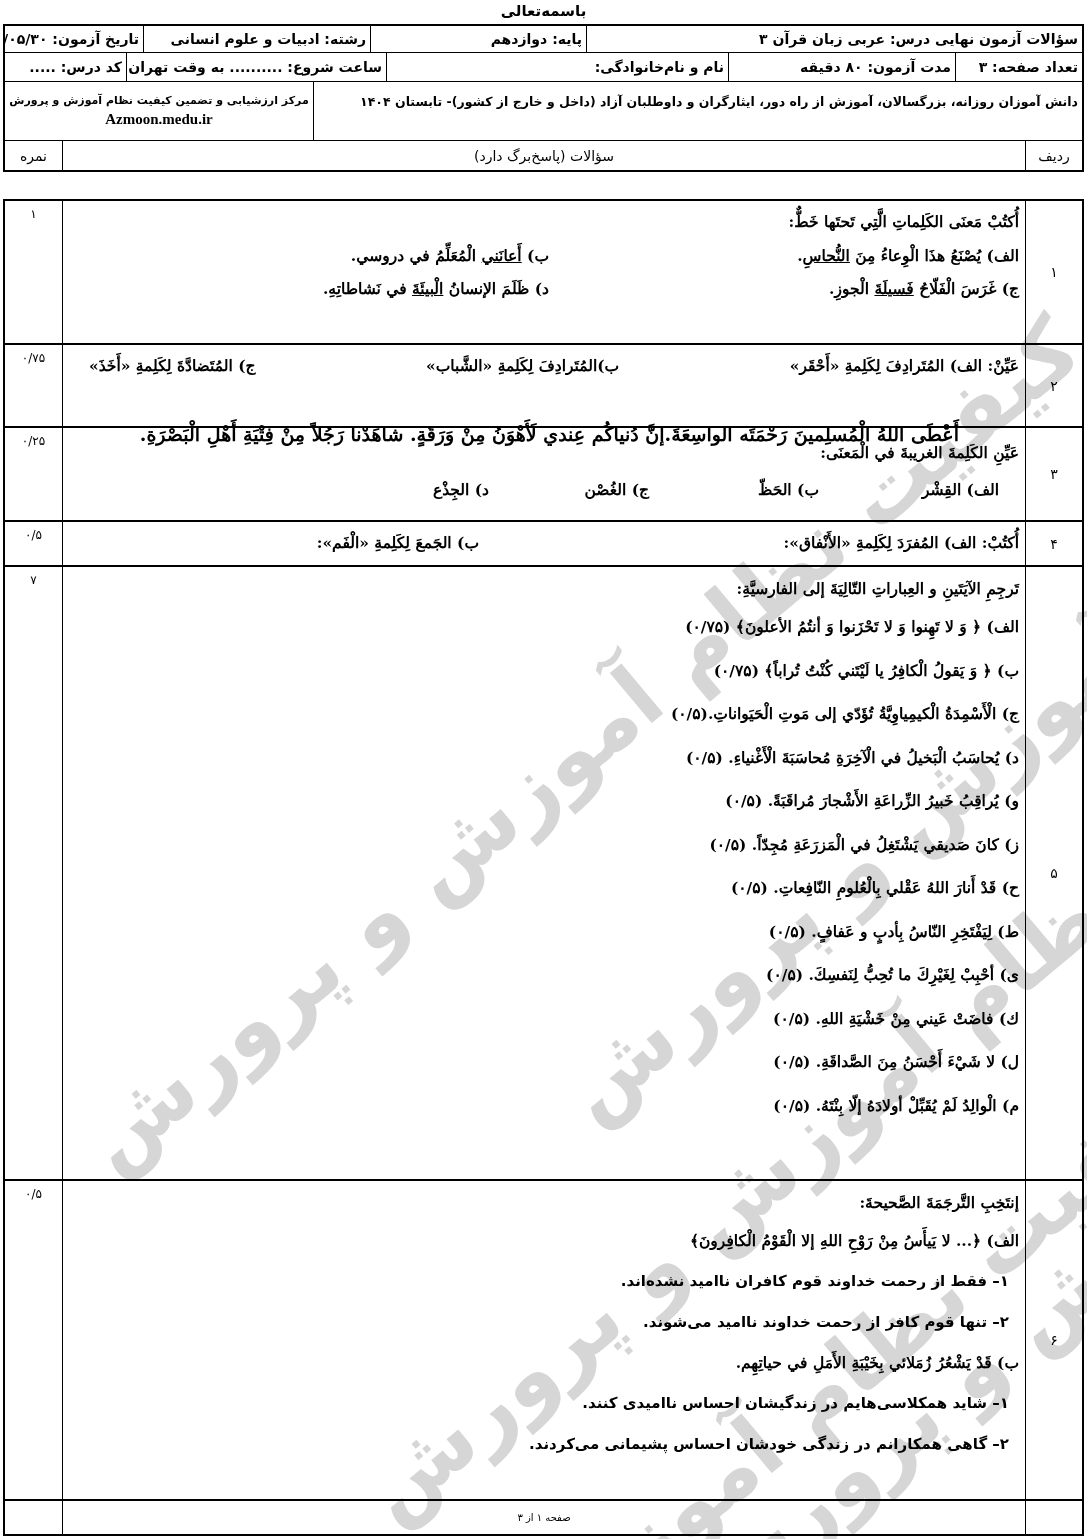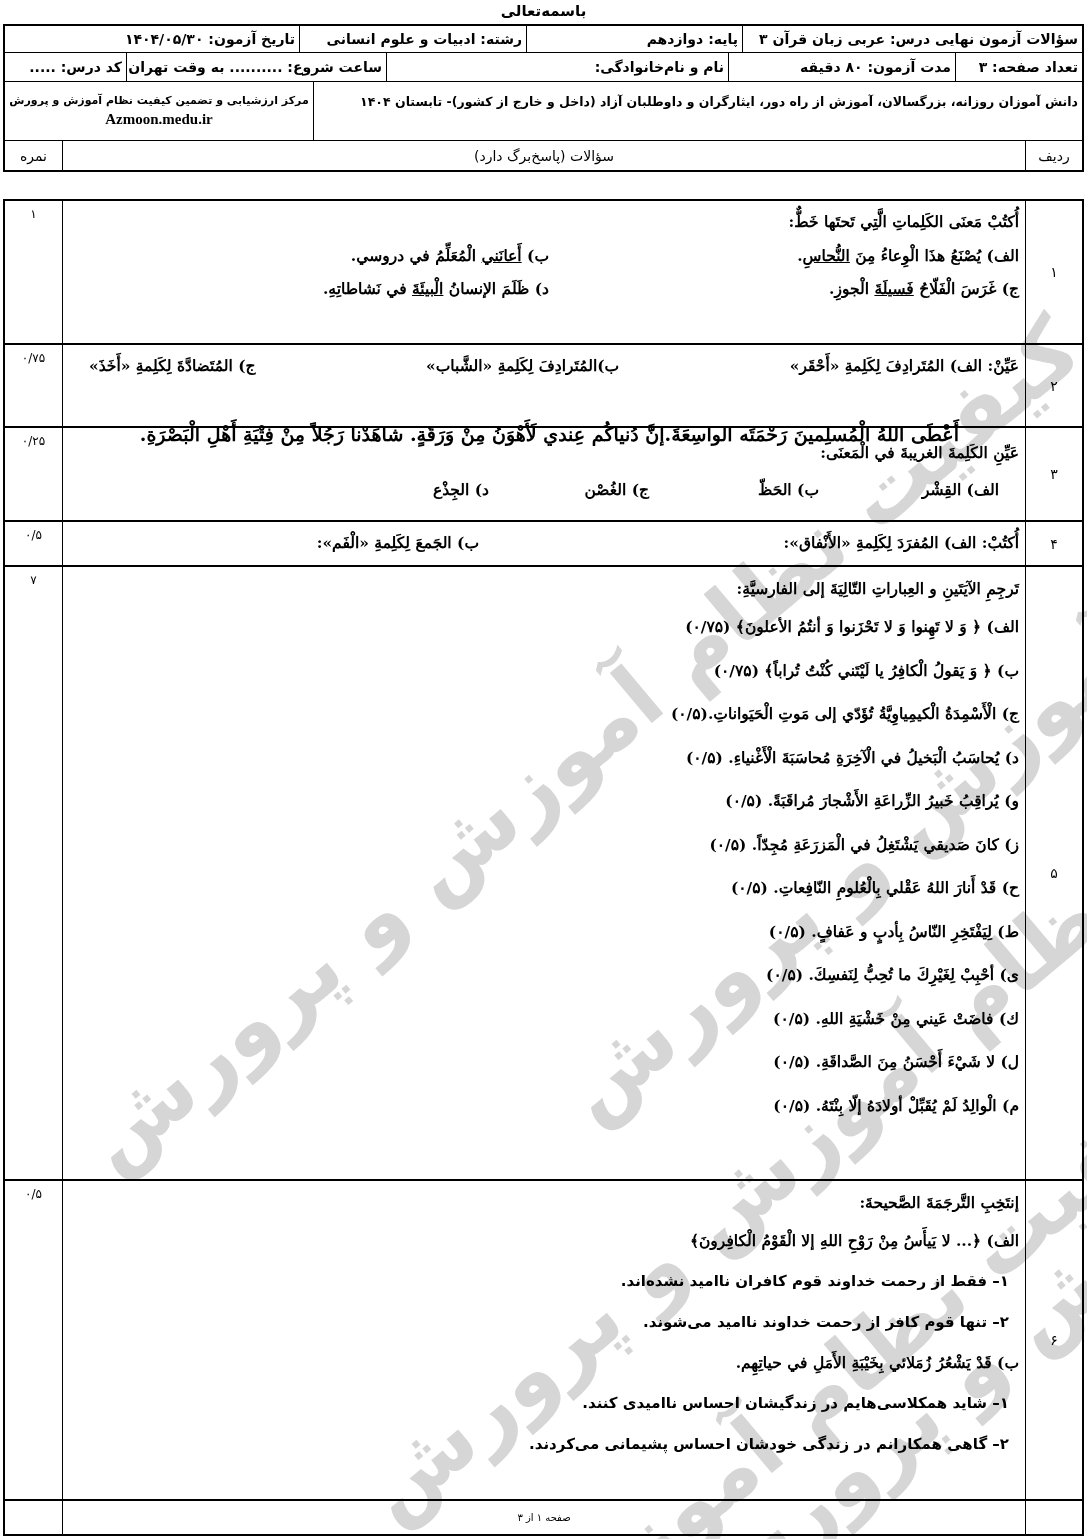--- a/index.html
+++ b/index.html
@@ -53,21 +53,21 @@
   <div class="wm" style="font-size:86px; left:300px; top:300px;">مرکز ارزشیابی و تضمین کیفیت نظام آموزش و پرورش</div>
   <div class="wm" style="font-size:86px; left:420px; top:800px;">مرکز ارزشیابی و تضمین کیفیت نظام آموزش و پرورش</div>
 </div>
 
 <div class="page">
 
   <div class="top-title">باسمه‌تعالی</div>
 
   <div class="hdr">
     <div class="hrow r1">
-      <div class="hcell" style="width:340px;">سؤالات آزمون نهایی درس: عربی زبان قرآن ۳</div>
+      <div class="hcell" style="width:496px;">سؤالات آزمون نهایی درس: عربی زبان قرآن ۳</div>
       <div class="hcell" style="width:216px;">پایه: دوازدهم</div>
       <div class="hcell" style="width:227px;">رشته: ادبیات و علوم انسانی</div>
       <div class="hcell" style="flex:1;">تاریخ آزمون: ۱۴۰۴/۰۵/۳۰</div>
     </div>
     <div class="hrow r2">
       <div class="hcell" style="width:127px;">تعداد صفحه: ۳</div>
       <div class="hcell" style="width:227px;">مدت آزمون: ۸۰ دقیقه</div>
       <div class="hcell" style="width:342px;">نام و نام‌خانوادگی:</div>
       <div class="hcell" style="width:260px;">ساعت شروع: .......... به وقت تهران</div>
       <div class="hcell" style="flex:1;">کد درس: .....</div>

